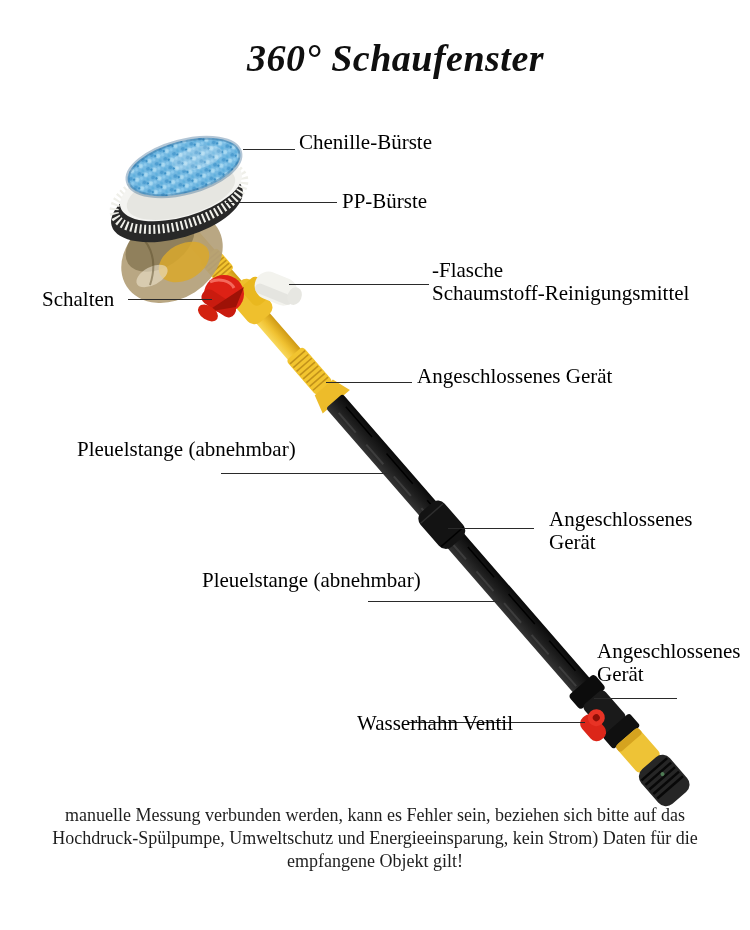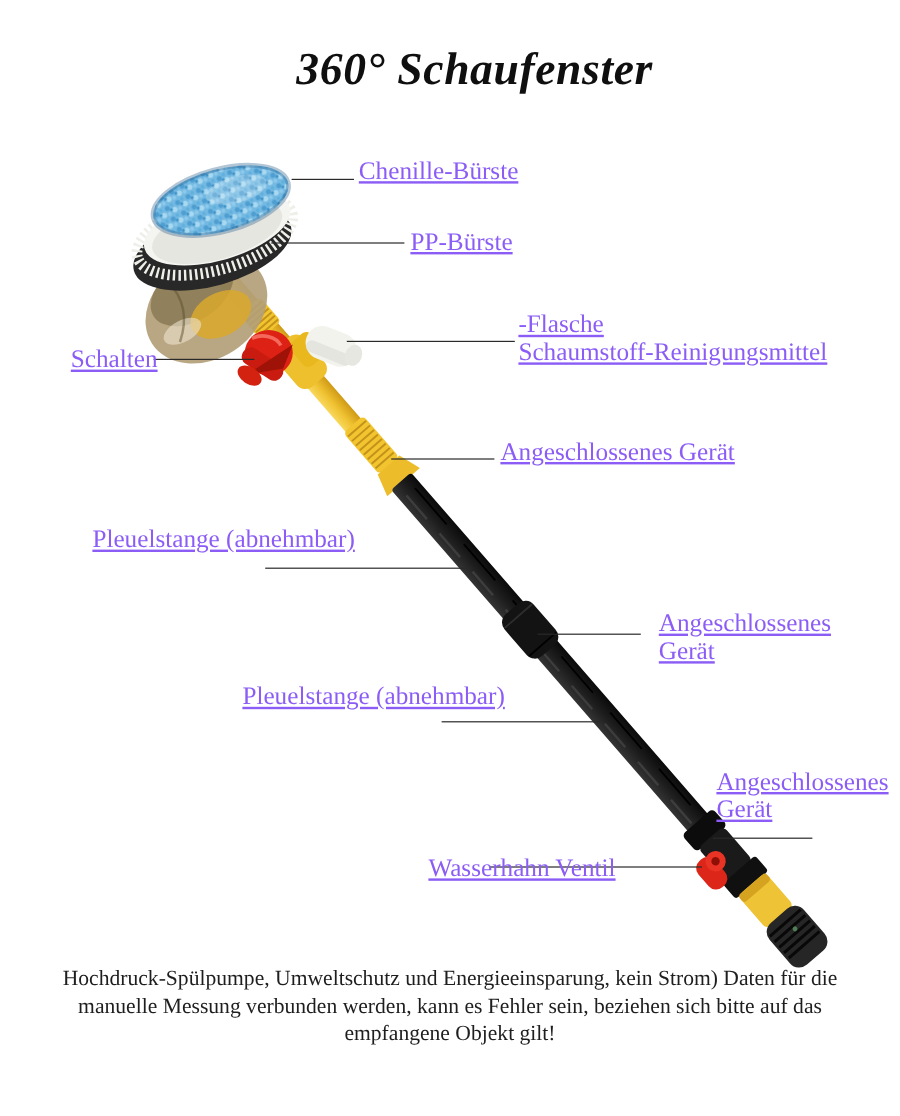--- a/index.html
+++ b/index.html
@@ -8,23 +8,22 @@
     overflow:hidden;font-family:"Liberation Serif", serif;color:#1b1b1b;
   }
   .title{
     position:absolute;left:0;right:0;top:36px;text-align:center;
     font-size:38px;font-weight:bold;font-style:italic;color:#0f0f0f;
     letter-spacing:0.5px;
     padding-left:41px;
   }
   .illus{position:absolute;left:0;top:0;}
   .label{
-    position:absolute;font-size:21px;line-height:23px;color:#8b5cf6;
+    position:absolute;font-size:21px;line-height:23px;color:#000000;
     white-space:nowrap;
-    text-decoration:underline;
   }
   .leader{
     position:absolute;height:1px;background:#2a2a2a;
   }
   .footer{
     position:absolute;left:25px;top:804px;width:700px;text-align:center;
     font-size:18px;line-height:23px;color:#1e1e1e;
   }
 </style>
 </head>
@@ -166,39 +165,39 @@
 
   <div class="label" style="left:299px;top:131px;">Chenille-Bürste</div>
 
   <div class="label" style="left:342px;top:190px;text-align:right;">PP-Bürste</div>
 
   <div class="label" style="left:432px;top:259px;">
     <div>-Flasche</div>
     <div>Schaumstoff-Reinigungsmittel</div>
   </div>
 
-  <div class="label" style="left:59px;top:288px;text-align:center;">Schalten</div>
+  <div class="label" style="left:42px;top:288px;text-align:center;">Schalten</div>
 
   <div class="label" style="left:417px;top:365px;">Angeschlossenes Gerät</div>
 
   <div class="label" style="left:77px;top:438px;">Pleuelstange (abnehmbar)</div>
 
   <div class="label" style="left:549px;top:508px;">
     <div>Angeschlossenes</div>
     <div>Gerät</div>
   </div>
 
   <div class="label" style="left:202px;top:569px;">Pleuelstange (abnehmbar)</div>
 
   <div class="label" style="left:597px;top:640px;">
     <div>Angeschlossenes</div>
     <div>Gerät</div>
   </div>
 
   <div class="label" style="left:357px;top:712px;">Wasserhahn Ventil</div>
 
   <div class="footer">
+    <div>manuelle Messung verbunden werden, kann es Fehler sein, beziehen sich bitte auf das</div>
     <div>Hochdruck-Spülpumpe, Umweltschutz und Energieeinsparung, kein Strom) Daten für die</div>
-    <div>manuelle Messung verbunden werden, kann es Fehler sein, beziehen sich bitte auf das</div>
     <div>empfangene Objekt gilt!</div>
   </div>
 
 </div>
 
 </body></html>

